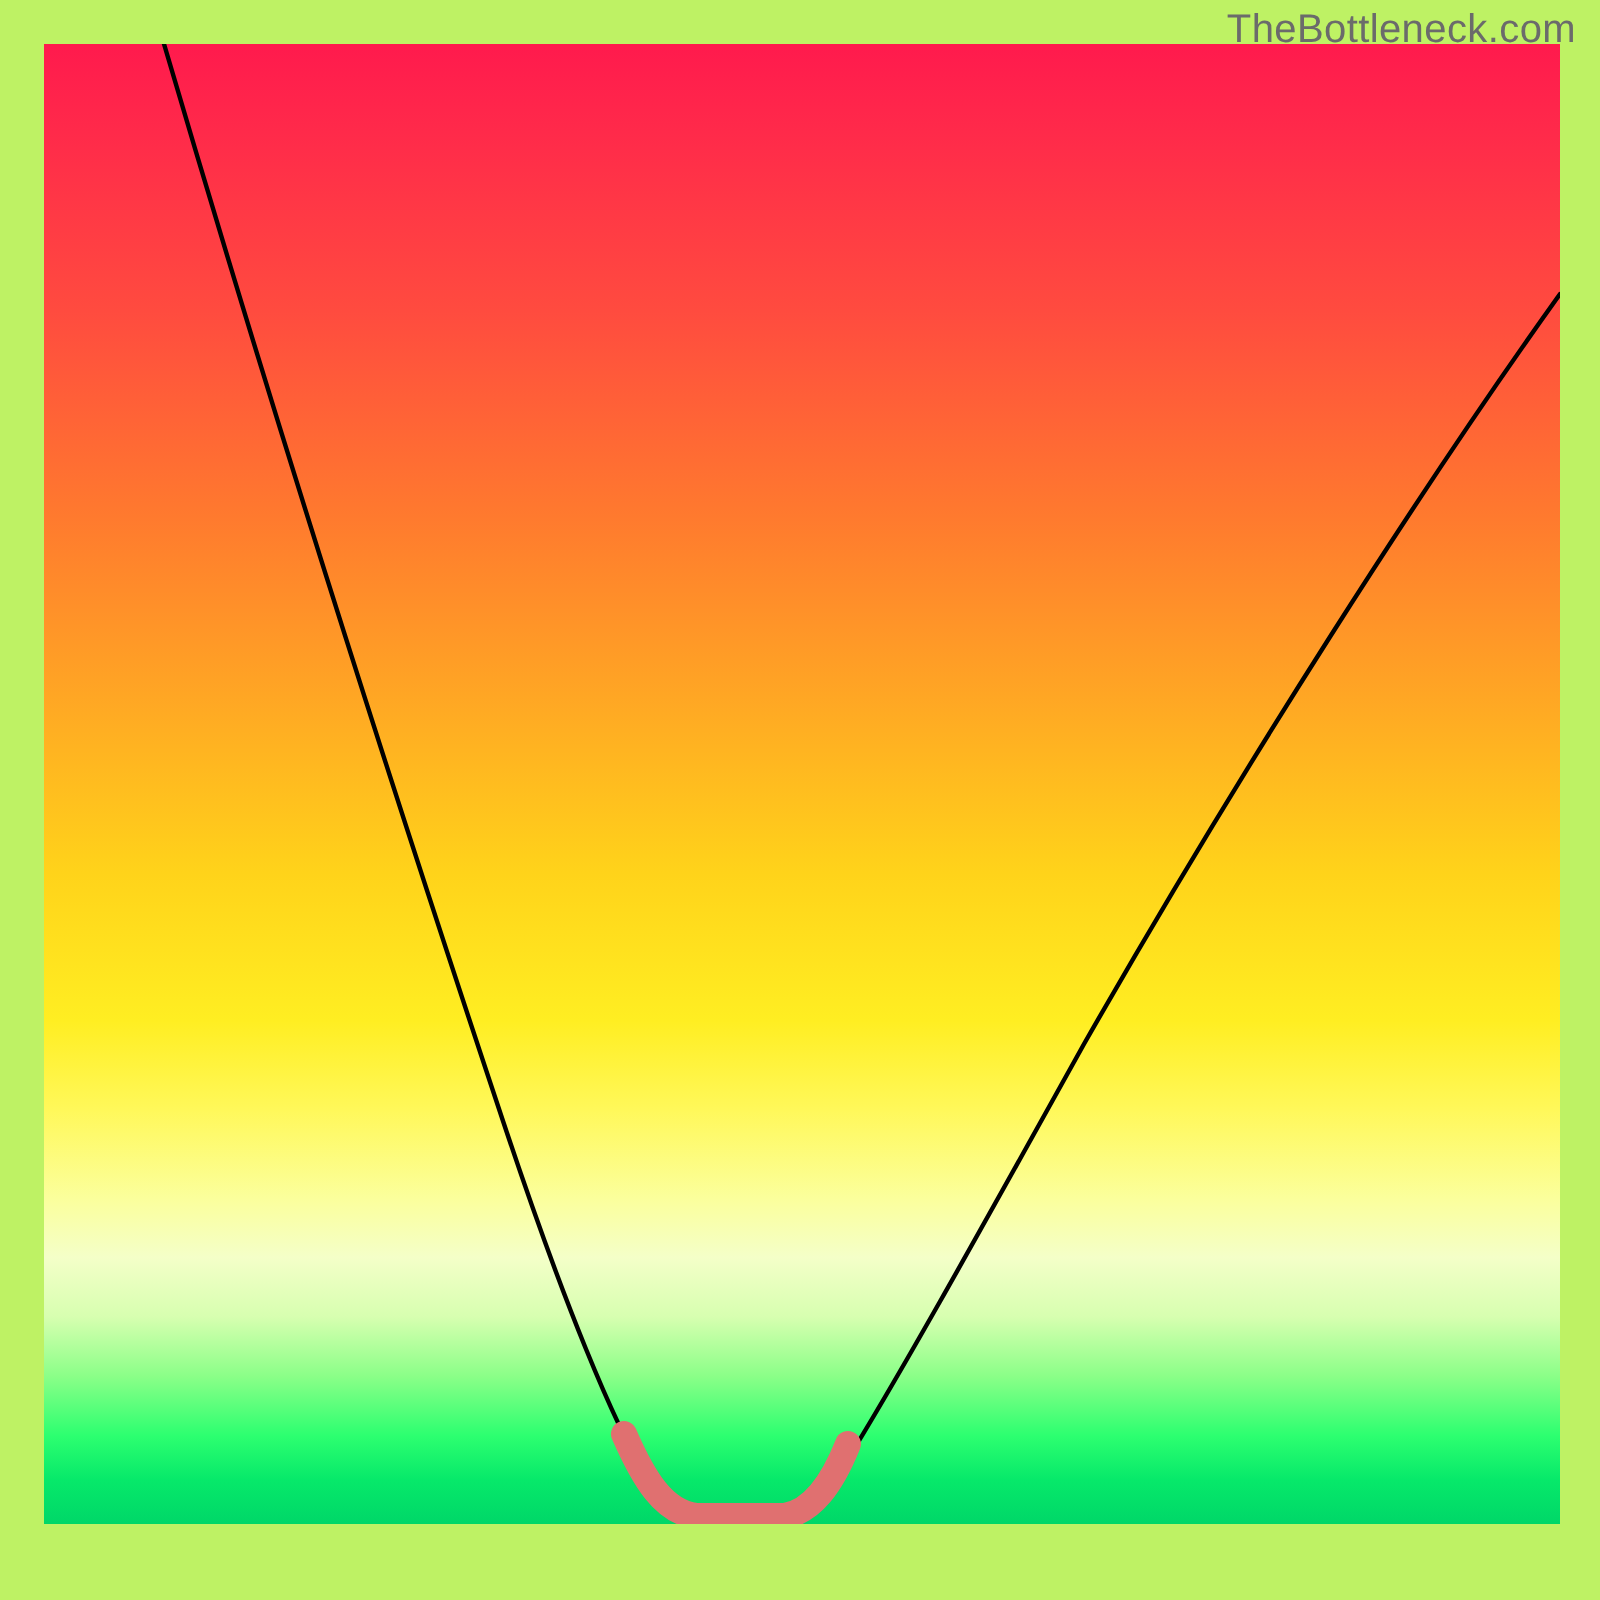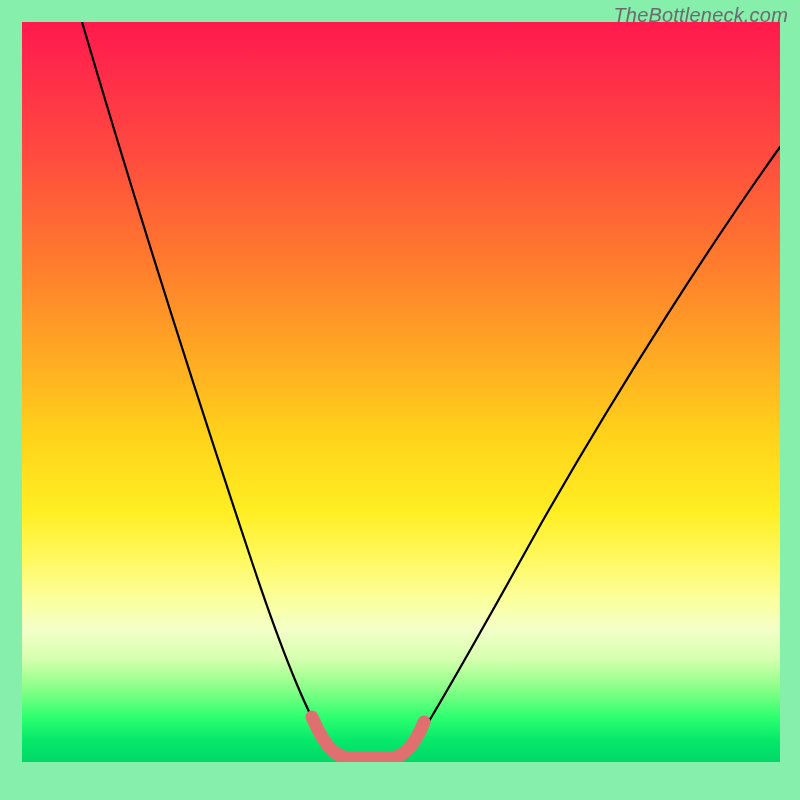--- a/index.html
+++ b/index.html
@@ -8,22 +8,21 @@
     width: 800px;
     height: 800px;
     background: #000;
     overflow: hidden;
     font-family: Arial, Helvetica, sans-serif;
   }
   .frame {
     position: relative;
     width: 800px;
     height: 800px;
-    background: #86efac;
-    font-style: italic;
+    background: #bef264;
   }
   .plot-area {
     position: absolute;
     left: 22px;
     top: 22px;
     width: 758px;
     height: 740px;
     
     background: linear-gradient(to bottom,
       #ff1a4d 0%,

